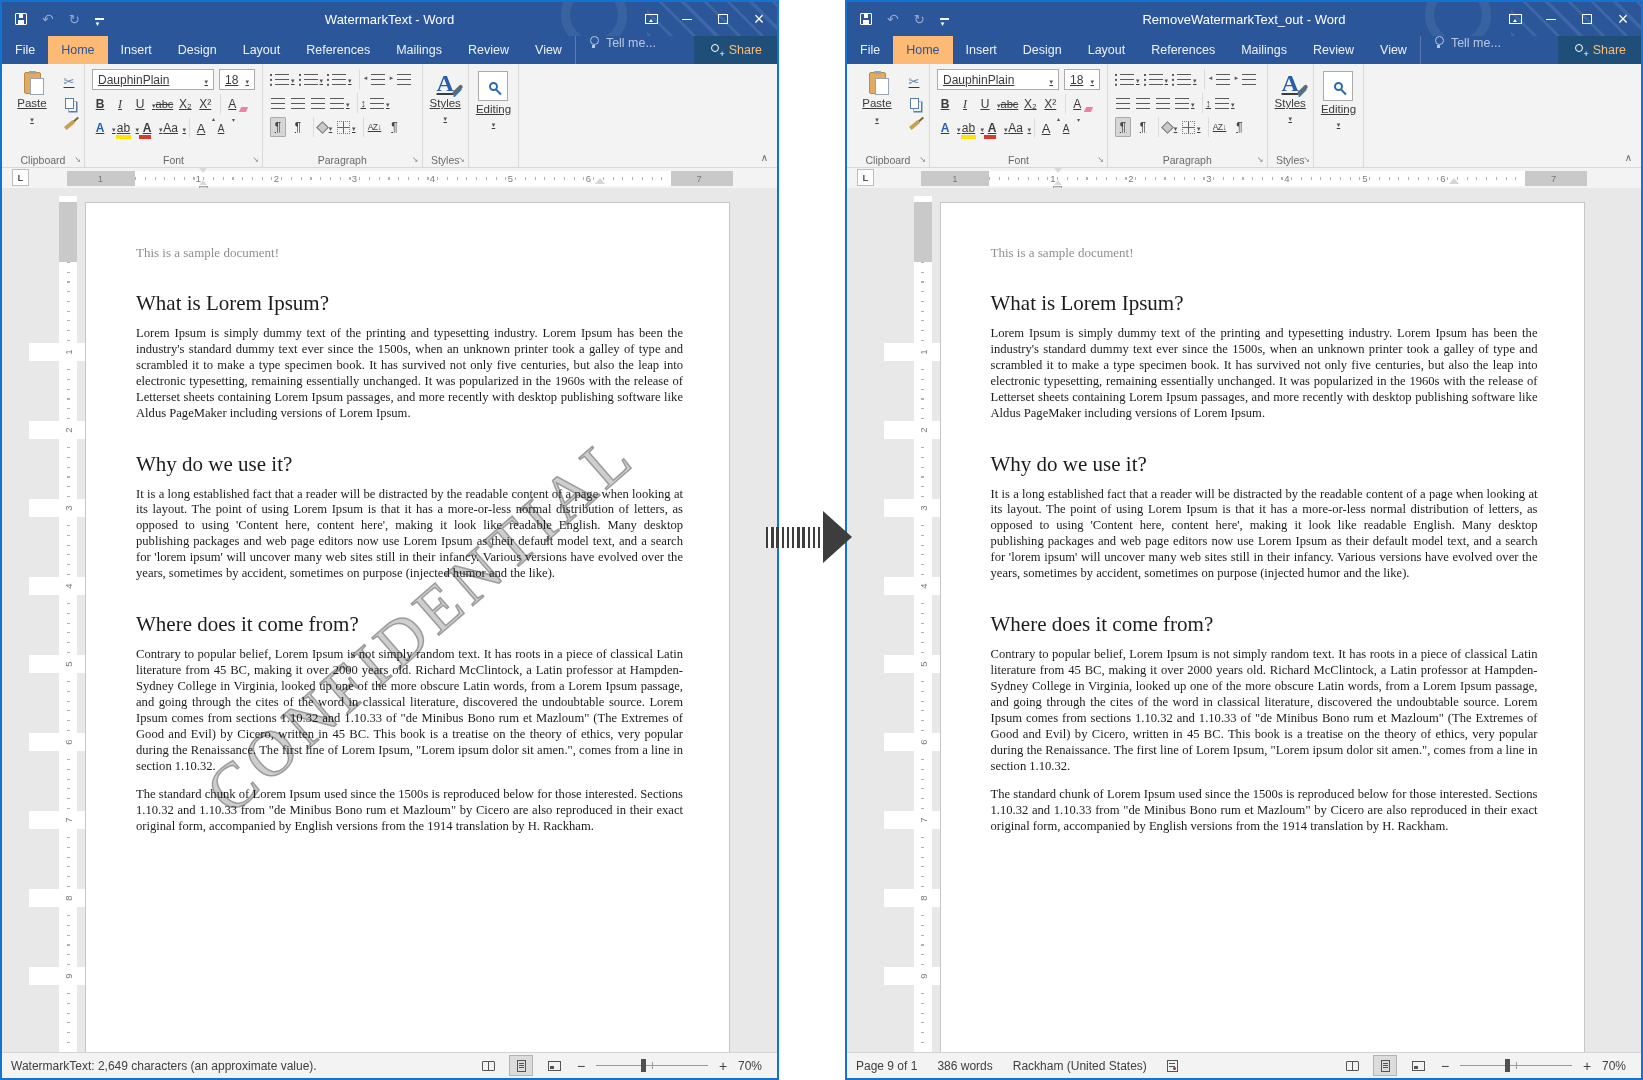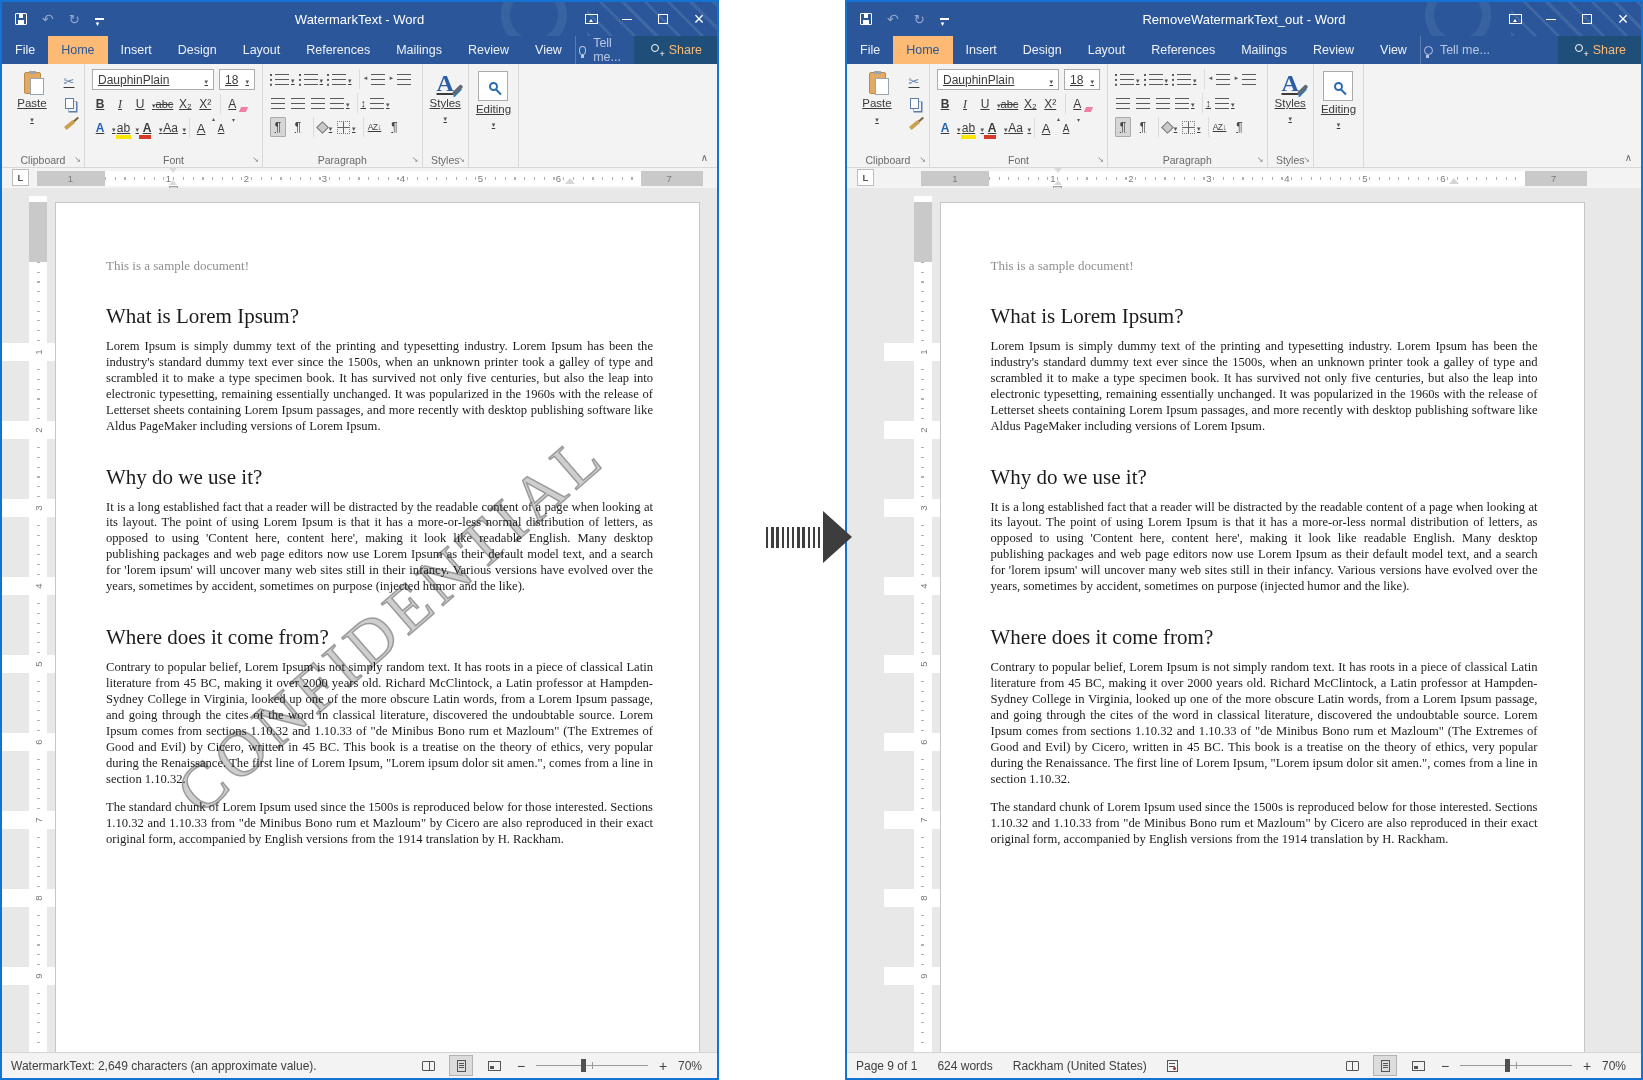--- a/index.html
+++ b/index.html
@@ -1,21 +1,21 @@
 <!DOCTYPE html>
 <html><head>
 <meta charset="utf-8">
 <style>
   * { margin:0; padding:0; box-sizing:border-box; }
   html,body { width:1643px; height:1080px; background:#ffffff; font-family:"Liberation Sans","DejaVu Sans",sans-serif; }
   .stage { position:relative; width:1643px; height:1080px; overflow:hidden; background:#fff; }
 
   
   .win { position:absolute; top:0; height:1080px; border:2px solid #1273d2; background:#fff; display:flex; flex-direction:column; z-index:1; }
-  .win-l { left:0; width:719px; }
+  .win-l { left:0; width:779px; }
   .win-r { left:845px; width:798px; }
 
   .titlebar { height:34px; background:#2b579a; color:#fff; display:flex; align-items:center; position:relative; flex:none; overflow:hidden; }
   .ghost-ring { position:absolute; right:150px; top:-20px; width:66px; height:66px; border:9px solid rgba(255,255,255,.07); border-radius:50%; }
   .ghost-lines { position:absolute; right:0; top:0; width:130px; height:34px; background:repeating-linear-gradient(45deg, rgba(255,255,255,.09) 0 3px, transparent 3px 16px); }
   .qat { display:flex; align-items:center; gap:15px; padding-left:13px; z-index:1; }
   .i-save { width:12px; height:12px; border:1.5px solid #fff; border-radius:1px; position:relative; }
   .i-save::before { content:""; position:absolute; top:0; left:2.5px; width:4px; height:3.5px; background:#fff; }
   .i-save::after { content:""; position:absolute; bottom:0; left:1.5px; width:6px; height:4px; background:#fff; }
   .i-undo::before { content:"↶"; color:#93a7cc; font-size:14px; }
@@ -29,21 +29,21 @@
   .i-rdo::before { content:""; position:absolute; left:3px; top:1.5px; border:2.5px solid transparent; border-bottom:3.5px solid #fff; }
   .i-min { width:10px; height:1px; background:#fff; }
   .i-max { width:10px; height:10px; border:1px solid #fff; }
   .i-close::before { content:"×"; font-size:18px; line-height:1; color:#fff; }
 
   
   .menubar { height:28px; background:#2b579a; display:flex; align-items:stretch; color:#eef1f7; font-size:12.5px; flex:none; }
   .tabs { display:flex; }
   .tab { padding:0 13px; display:flex; align-items:center; cursor:default; }
   .tabs .tab:nth-child(2) { background:#fdba74; color:#2b579a; }
-  .tellme { display:flex; align-items:center; gap:7px; color:#b9c6e2; padding:0 3px; border-left:1px solid rgba(255,255,255,.22); }
+  .tellme { display:flex; align-items:flex-start; gap:7px; color:#b9c6e2; padding:0 14px; border-left:1px solid rgba(255,255,255,.22); }
   .i-bulb { width:9px; height:9px; border:1.5px solid #b9c6e2; border-radius:50%; position:relative; }
   .i-bulb::after { content:""; position:absolute; left:1.5px; bottom:-4px; width:3px; height:3px; background:#b9c6e2; }
   .mspacer { flex:1; }
   .share { display:flex; align-items:center; gap:7px; padding:0 15px; background:#1f4e79; color:#fdba74; }
   .i-person { position:relative; width:13px; height:13px; }
   .i-person::before { content:""; position:absolute; left:2px; top:0; width:6px; height:6px; border:1.5px solid #fff; border-radius:50%; }
   .i-person::after { content:"+"; position:absolute; right:-3px; bottom:-2px; font-size:9px; color:#fff; }
 
   
   .ribbon { height:104px; background:#f3f3f3; border-bottom:1px solid #d8d8d8; display:flex; position:relative; font-size:12px; color:#3b3b3b; flex:none; }
@@ -134,21 +134,21 @@
   .vruler { position:absolute; top:8px; bottom:0; width:18px; left:calc((100% - 645px)/2 - 8px); background:#fff; font-size:9.5px; color:#7a7a7a; }
   .vr-m { height:60px; margin-top:6px; background:#c9c9c9; }
   .vr-ticks { position:absolute; left:7.5px; top:66px; bottom:0; width:3px; background:repeating-linear-gradient(to bottom,#9f9f9f 0 1px,transparent 1px 9.75px); opacity:.8; }
   .vr-nums { display:flex; flex-direction:column; margin-top:51px; position:relative; }
   .vrn { height:78px; display:flex; align-items:center; justify-content:center; transform:rotate(-90deg); background:#fff; }
   .page { position:relative; margin-top:14px; margin-left:calc((100% - 645px)/2 + 18px); width:645px; min-height:852px; background:#fff; border:1px solid #c6c6c6; padding:42px 46px 30px 50px; font-family:"Liberation Serif","DejaVu Serif",serif; color:#1c1c1c; }
   .intro { color:#8f8f8f; font-size:13px; margin-bottom:16px; }
   .doch { font-size:21px; font-weight:400; margin:30px 0 10px; }
   .page p.body { font-size:12.6px; line-height:1.265; text-align:justify; margin-bottom:13px; }
   .wm { position:absolute; left:335px; top:420px; transform:translate(-50%,-50%) rotate(-41deg); font-size:64px; letter-spacing:6px; white-space:nowrap; color:rgba(197,197,197,.85); -webkit-text-stroke:1.5px rgba(137,137,137,.8); z-index:0; }
-  .pagecontent { position:relative; z-index:1;margin-top:13px; }
+  .pagecontent { position:relative; z-index:1; }
 
   
   .statusbar { height:26px; background:#f3f3f3; border-top:1px solid #d4d4d4; display:flex; align-items:center; font-size:12px; color:#404040; padding:0 9px; flex:none; }
   .sb-left { display:flex; align-items:center; gap:20px; }
   .sb-right { margin-left:auto; display:flex; align-items:center; gap:9px; }
   .vi { width:24px; height:21px; display:flex; align-items:center; justify-content:center; }
   .vi.sel { background:#dcdcdc; border:1px solid #b3b3b3; }
   .ic-read { width:13px; height:10px; border:1px solid #555; border-radius:1px; background:linear-gradient(to right, transparent 0 5.5px, #555 5.5px 6.5px, transparent 6.5px); }
   .ic-print { width:9px; height:12px; border:1px solid #555; position:relative; }
   .ic-print::before { content:""; position:absolute; left:1px; top:2px; width:5px; height:1px; background:#555; box-shadow:0 2px 0 #555, 0 4px 0 #555; }
@@ -703,21 +703,21 @@
           <h1 class="doch">Where does it come from?</h1>
           <p class="body">Contrary to popular belief, Lorem Ipsum is not simply random text. It has roots in a piece of classical Latin literature from 45 BC, making it over 2000 years old. Richard McClintock, a Latin professor at Hampden-Sydney College in Virginia, looked up one of the more obscure Latin words, from a Lorem Ipsum passage, and going through the cites of the word in classical literature, discovered the undoubtable source. Lorem Ipsum comes from sections 1.10.32 and 1.10.33 of "de Minibus Bono rum et Mazloum" (The Extremes of Good and Evil) by Cicero, written in 45 BC. This book is a treatise on the theory of ethics, very popular during the Renaissance. The first line of Lorem Ipsum, "Lorem ipsum dolor sit amen.", comes from a line in section 1.10.32.</p>
           <p class="body">The standard chunk of Lorem Ipsum used since the 1500s is reproduced below for those interested. Sections 1.10.32 and 1.10.33 from "de Minibus Bono rum et Mazloum" by Cicero are also reproduced in their exact original form, accompanied by English versions from the 1914 translation by H. Rackham.</p>
         </div>
       </div>
     </div>
 
     <div class="statusbar">
       <div class="sb-left">
         <span>Page 9 of 1</span>
-        <span>624 words</span>
+        <span>386 words</span>
         <span>Rackham (United States)</span>
         <span class="ic-macro"></span>
       </div>
       <div class="sb-right">
         <span class="vi">
             <span class="ic-read"></span>
           </span>
         <span class="vi sel">
             <span class="ic-print"></span>
           </span>

